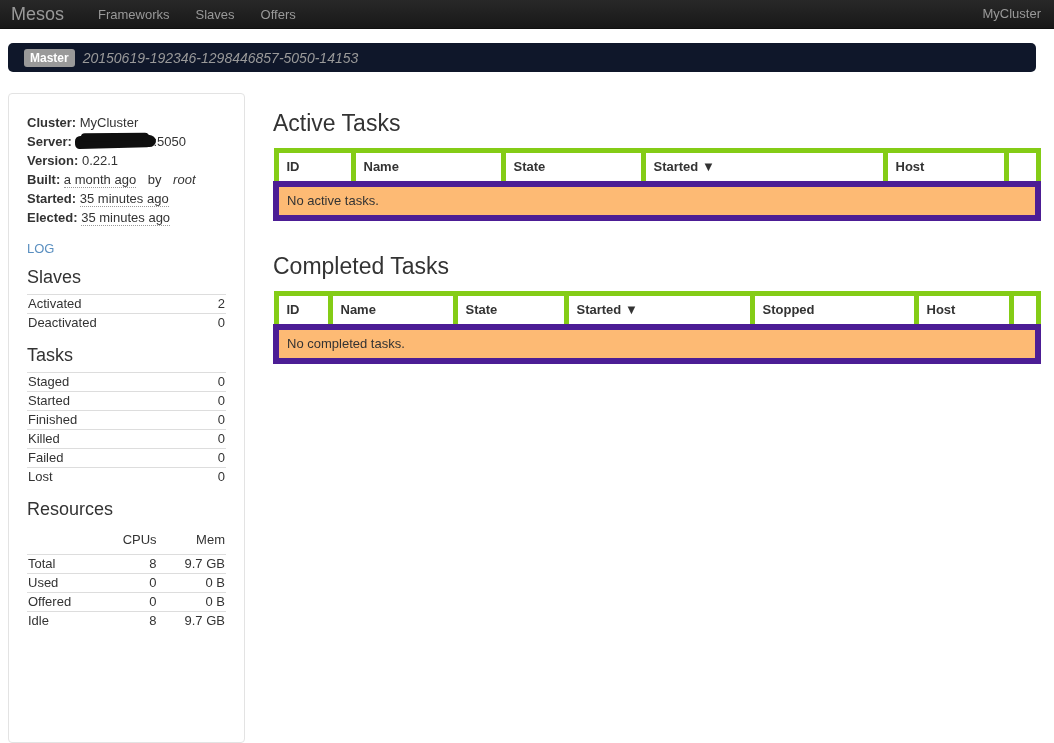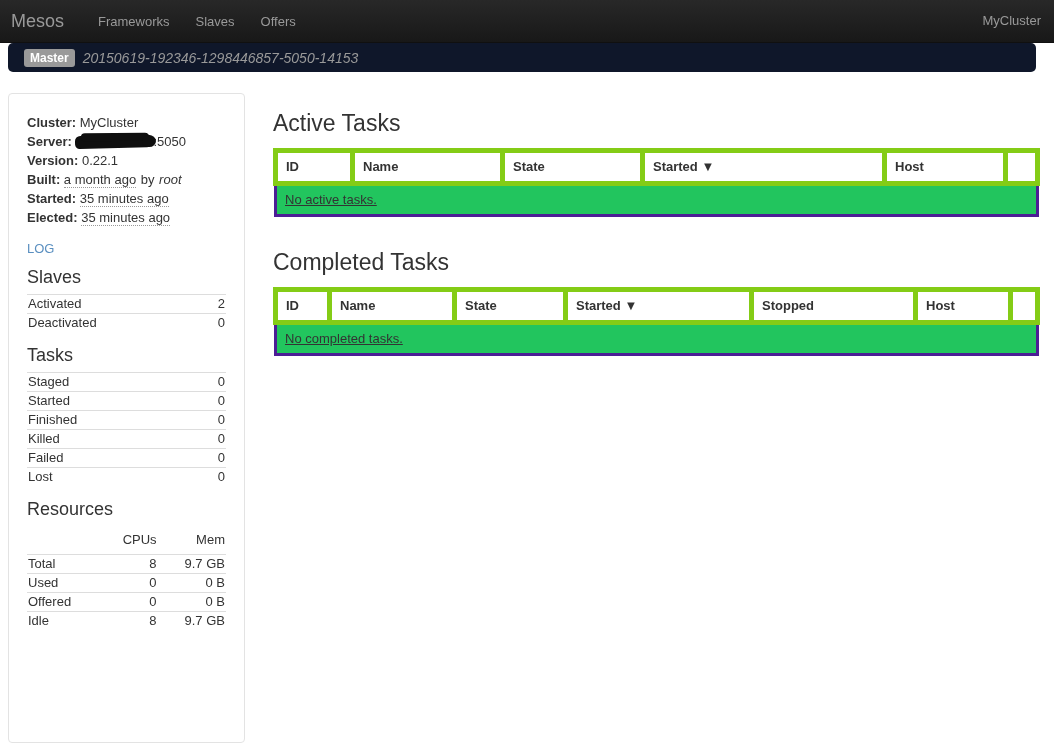--- a/index.html
+++ b/index.html
@@ -7,21 +7,21 @@
     width: 1054px; height: 743px;
     font-family: "Liberation Sans", sans-serif;
     font-size: 13px; line-height: 18px;
     color: #333; background: #fff;
     overflow: hidden; position: relative;
   }
   a { text-decoration: none; cursor: pointer; }
 
   
   .navbar {
-    position: absolute; top: 0; left: 0; width: 1054px; height: 43px;
+    position: absolute; top: 0; left: 0; width: 1054px; height: 29px;
     background: linear-gradient(180deg, #282828, #181818);
     border-bottom: 1px solid #101010;
     display: flex; align-items: center; justify-content: center;
   }
   .brand {
     color: #999; font-size: 18px; line-height: 33px;
     padding: 0 11px; margin-right: 10px;
   }
   .nav-menu { display: flex; height: 33px; }
   .nav-item {
@@ -44,21 +44,21 @@
 
   
   .sidebar {
     position: absolute; top: 93px; left: 8px; width: 237px; height: 650px;
     background: #fff; border: 1px solid #e3e3e3; border-radius: 4px;
     padding: 19px 18px;
   }
   .info-line { line-height: 19px; white-space: nowrap; }
   .info-line strong { font-weight: bold; color: #333; }
   .dotted { border-bottom: 1px dotted #999; }
-  .conj { margin: 0 1px; }
+  .conj { margin: 0 8px; }
   em { font-style: italic; }
   .redacted {
     display: inline-block; width: 78px; height: 13px;
     background: #0f0f0f; border-radius: 7px 9px 8px 6px;
     vertical-align: -2px; position: relative; transform: rotate(-1.5deg);
   }
   .redacted::before {
     content: ""; position: absolute; left: 6px; top: -2px;
     width: 68px; height: 8px; background: #0f0f0f; border-radius: 6px;
     transform: rotate(1deg);
@@ -93,22 +93,22 @@
   }
   .section-title.second { margin-top: 33px; }
   .task-table { width: 762px; border-collapse: collapse; table-layout: fixed; }
   .task-table th {
     border: 5px solid #84cc16; text-align: left; font-weight: bold;
     color: #333; font-size: 13px; padding: 5px 8px; height: 26px;
     background: #fff; cursor: pointer; white-space: nowrap;
     overflow: hidden;
   }
   .task-table td.empty-cell {
-    border: 3px solid #4c1d95; background: #22c55e;
-    color: #333; padding: 5px 8px; height: 27px; text-decoration: underline;
+    border: 6px solid #4c1d95; background: #fdba74;
+    color: #333; padding: 5px 8px; height: 27px;
   }
 </style>
 </head>
 <body>
 
 <div class="navbar">
   <a class="brand">Mesos</a>
   <div class="nav-menu">
       <a class="nav-item">Frameworks</a>
       <a class="nav-item">Slaves</a>

